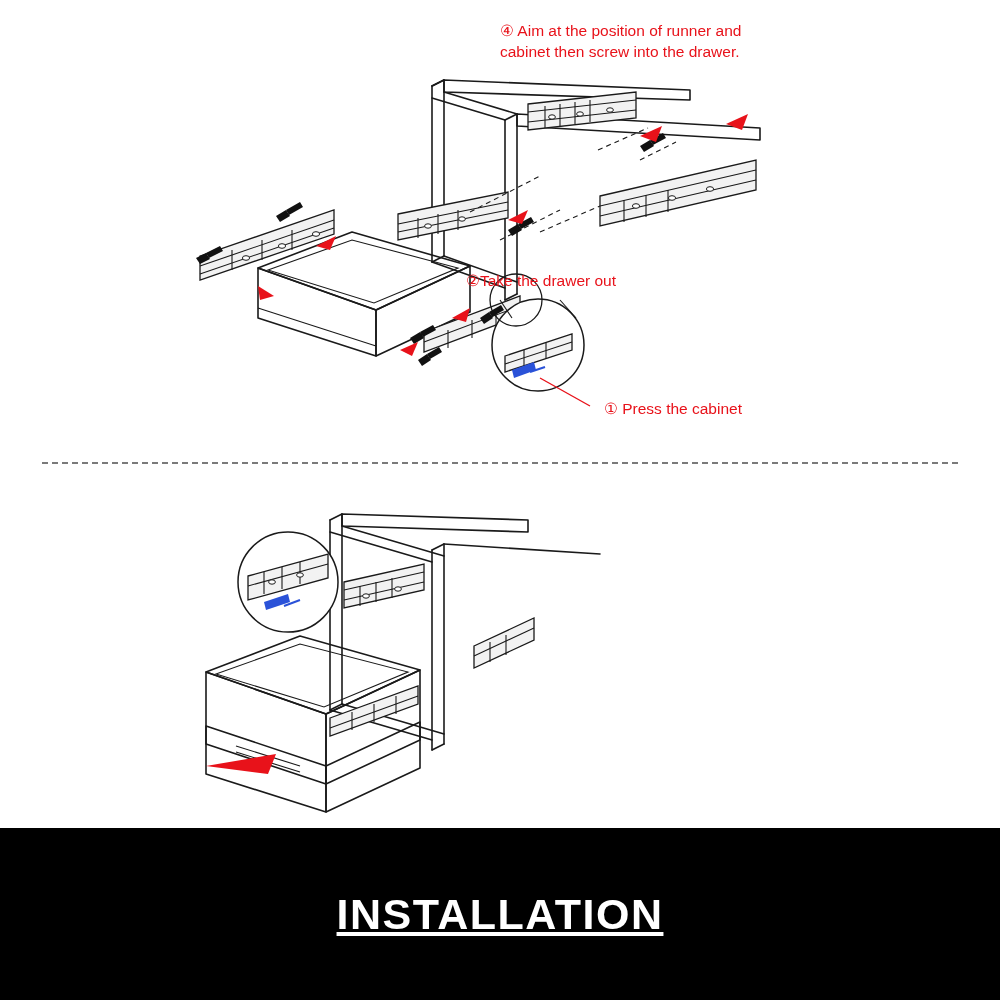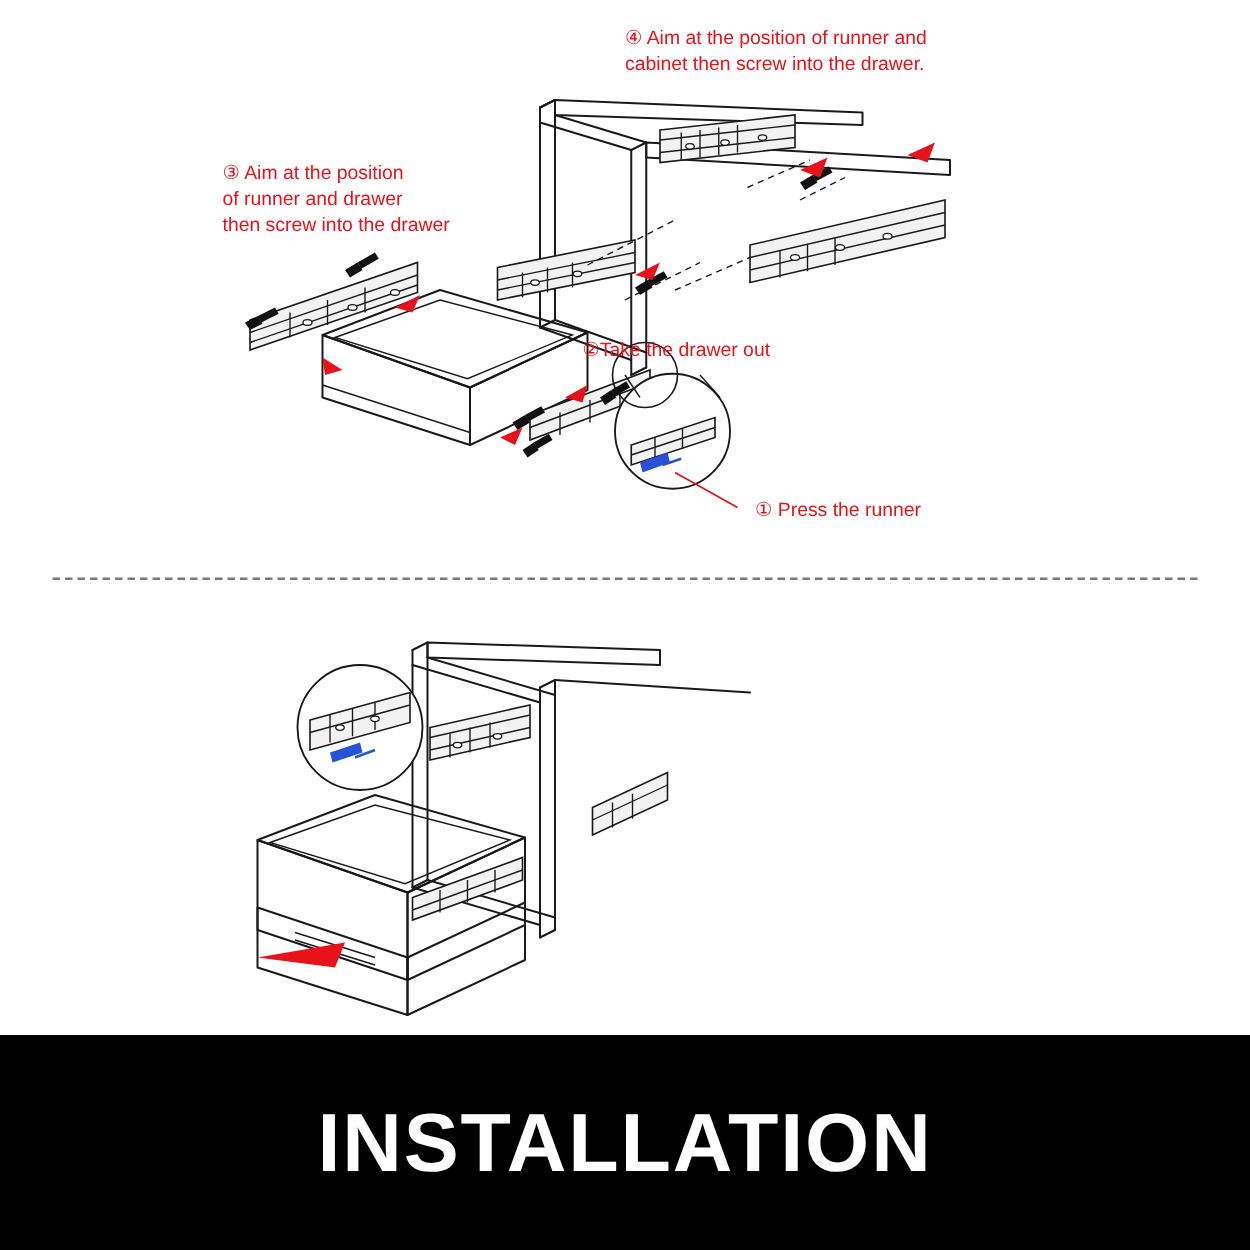--- a/index.html
+++ b/index.html
@@ -50,24 +50,25 @@
     top: 828px;
     width: 1000px;
     height: 172px;
     background: #000000;
     display: flex;
     align-items: center;
     justify-content: center;
   }
   .banner-text {
     color: #ffffff;
-    font-size: 66px;
+    font-size: 43px;
     letter-spacing: 1.5px;
     font-family: "Liberation Sans", sans-serif;
     font-weight: bold;
+    text-decoration: underline;
   }
 
   svg { display: block; }
   .drw { fill: none; stroke: #1a1a1a; stroke-width: 1.6; stroke-linejoin: round; stroke-linecap: round; }
   .drw-thin { fill: none; stroke: #1a1a1a; stroke-width: 1.1; }
   .dash { fill: none; stroke: #1a1a1a; stroke-width: 1.1; stroke-dasharray: 5 4; }
   .red { fill: #e8121a; stroke: none; }
   .redline { fill: none; stroke: #e8121a; stroke-width: 1.4; }
   .blue { fill: #2a52d8; stroke: none; }
   .blueline { fill: none; stroke: #2a52d8; stroke-width: 2; }
@@ -237,25 +238,22 @@
         <path class="red" d="M400 350 L418 342 L412 356 Z"></path>
         <path class="red" d="M452 318 L470 308 L466 322 Z"></path>
         <path class="red" d="M508 220 L528 210 L522 224 Z"></path>
         <path class="red" d="M640 136 L662 126 L656 142 Z"></path>
         <path class="red" d="M726 124 L748 114 L742 130 Z"></path>
       </g>
     </svg>
 
     <div class="note" style="left:500px;top:20px;">④ Aim at the position of runner and
 cabinet then screw into the drawer.</div>
-    <div class="note" style="left:178px;top:128px;">③  Aim at the position
-of runner and drawer
-then screw into the drawer</div>
     <div class="note" style="left:466px;top:270px;">②Take the drawer out</div>
-    <div class="note" style="left:604px;top:398px;">① Press the runner</div>
+    <div class="note" style="left:604px;top:398px;">① Press the cabinet</div>
   </div>
 
   <div class="divider"></div>
 
   <div class="abs" style="left:0;top:478px;width:1000px;height:350px;">
     <svg width="1000" height="350" viewBox="0 0 1000 350">
 
       <g>
         <path class="drw" d="M330 42 L330 232"></path>
         <path class="drw" d="M342 36 L342 226"></path>

